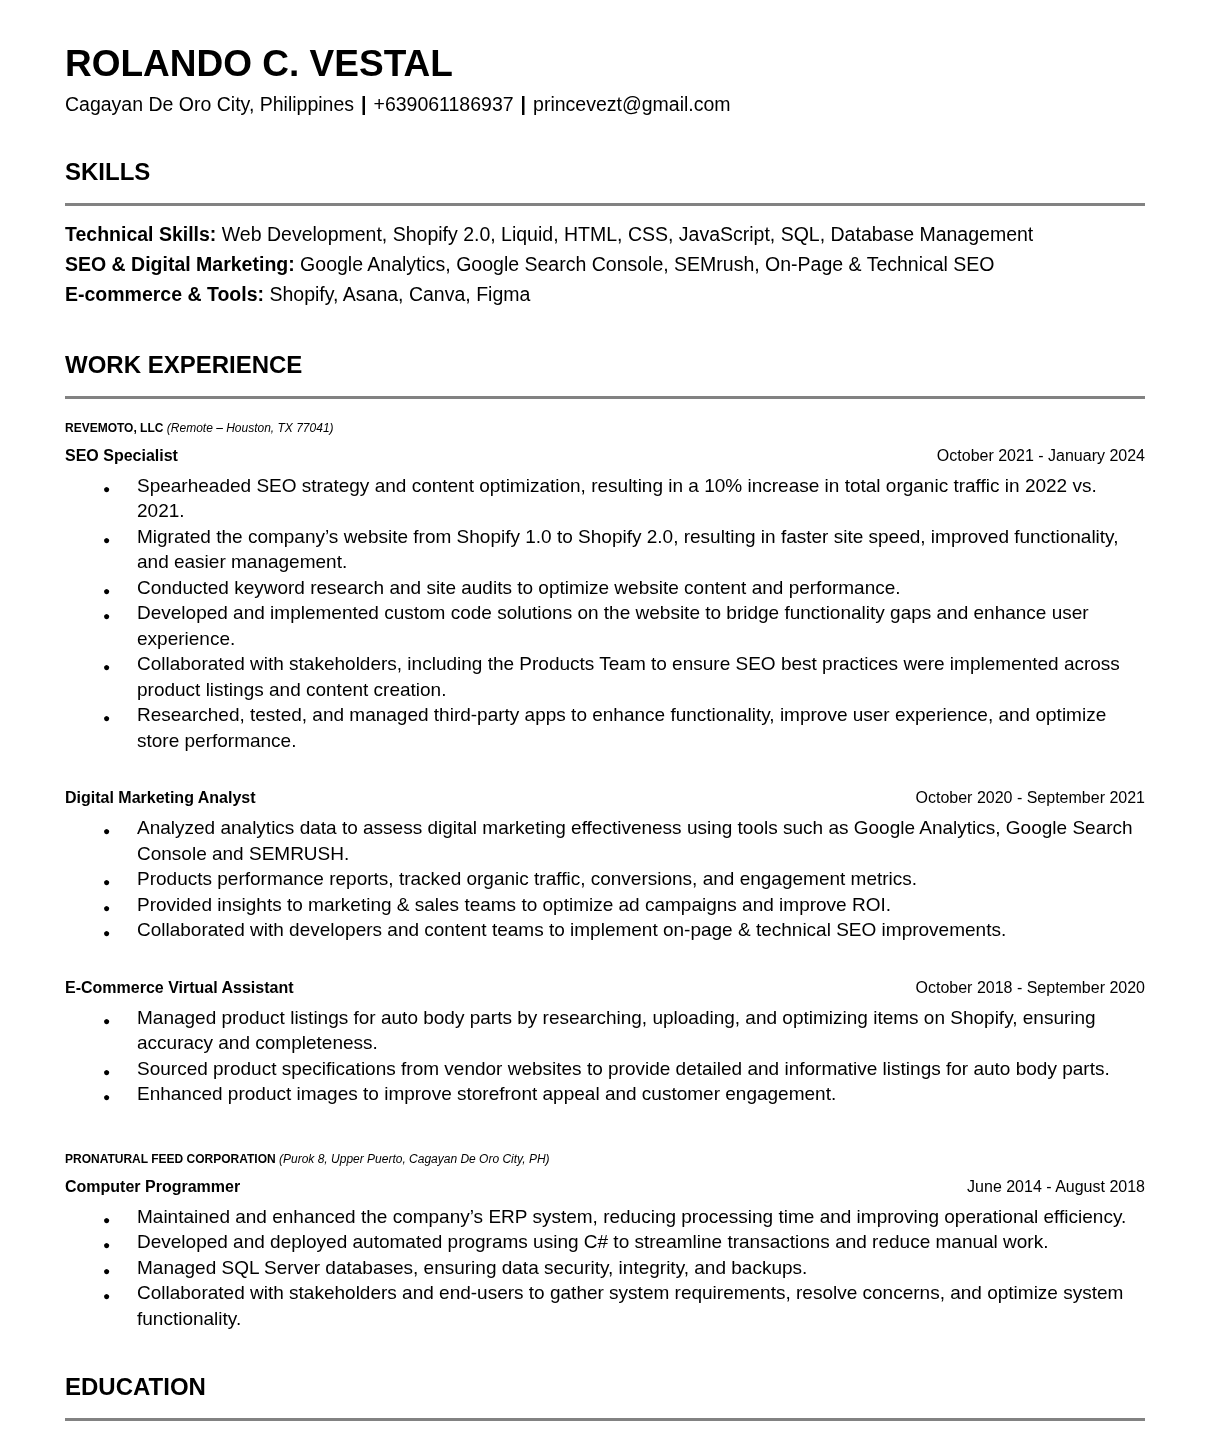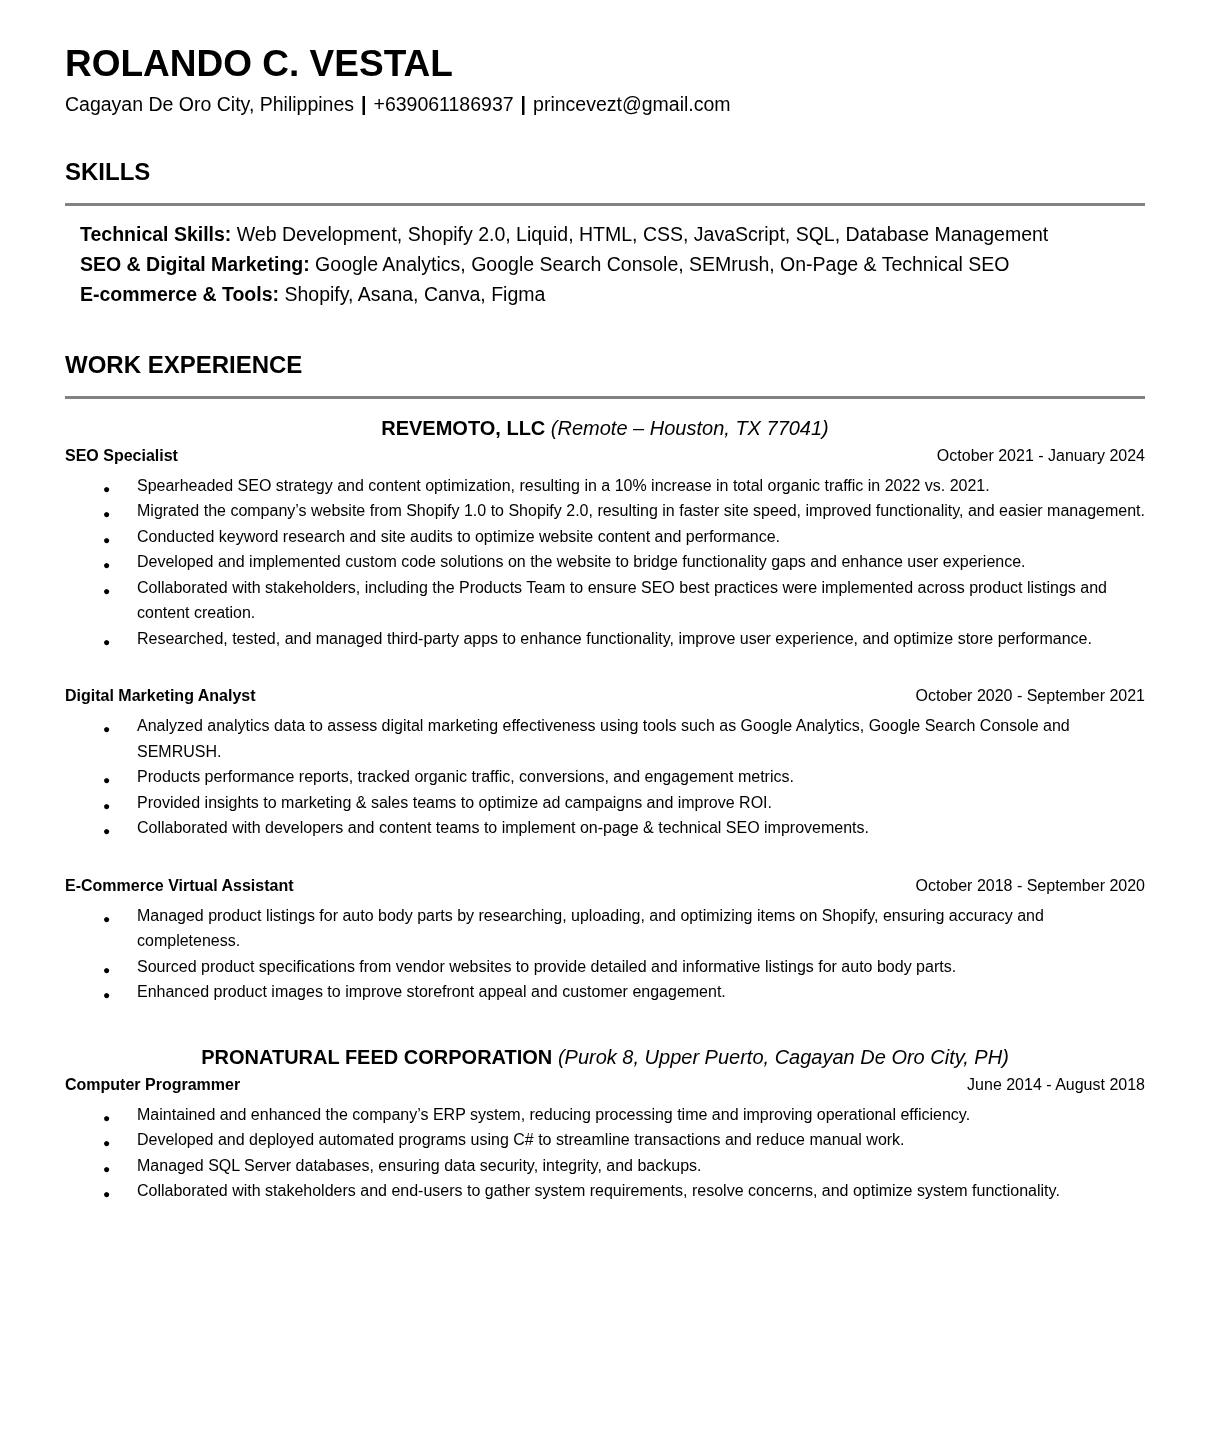--- a/index.html
+++ b/index.html
@@ -34,48 +34,47 @@
   .rule {
     height: 3px;
     background: #828282;
     border: none;
     margin: 17px 0 13px 0;
   }
   .skills-line {
     font-size: 19.5px;
     line-height: 30px;
   }
-  .skills-label { font-weight: 700; margin-left: 15px; }
+  .skills-label { font-weight: 700; }
 
   .company-line {
-    font-size: 20px;
+    font-size: 12px;
     margin-top: 15px;
     line-height: 28px;
-    text-align: center;
   }
   .company-name { font-weight: 700; }
   .company-loc { font-style: italic; }
 
   .role-block { margin-top: 0; }
   .role-block + .role-block { margin-top: 31px; }
   .role-row {
     display: flex;
     justify-content: space-between;
     align-items: baseline;
     font-size: 16px;
     line-height: 28px;
   }
   .role-title { font-weight: 700; }
   .role-dates { font-weight: 400; }
 
   ul.bullets {
     list-style: none;
     margin-top: 3px;
     padding-left: 72px;
-    font-size: 16px;
+    font-size: 19px;
     line-height: 25.5px;
   }
   ul.bullets li { position: relative; }
   ul.bullets li::before {
     content: "●";
     position: absolute;
     left: -34px;
     top: 4px;
     font-size: 12px;
   }
@@ -172,14 +171,19 @@
         <ul class="bullets">
           <li>Maintained and enhanced the company’s ERP system, reducing processing time and improving operational efficiency.</li>
           <li>Developed and deployed automated programs using C# to streamline transactions and reduce manual work.</li>
           <li>Managed SQL Server databases, ensuring data security, integrity, and backups.</li>
           <li>Collaborated with stakeholders and end-users to gather system requirements, resolve concerns, and optimize system functionality.</li>
         </ul>
       </div>
     </div>
   </div>
 
+  <div>
+    <div class="section-heading">EDUCATION</div>
+    <hr class="rule">
+
+  </div>
 
 </div>
 
 </body></html>

